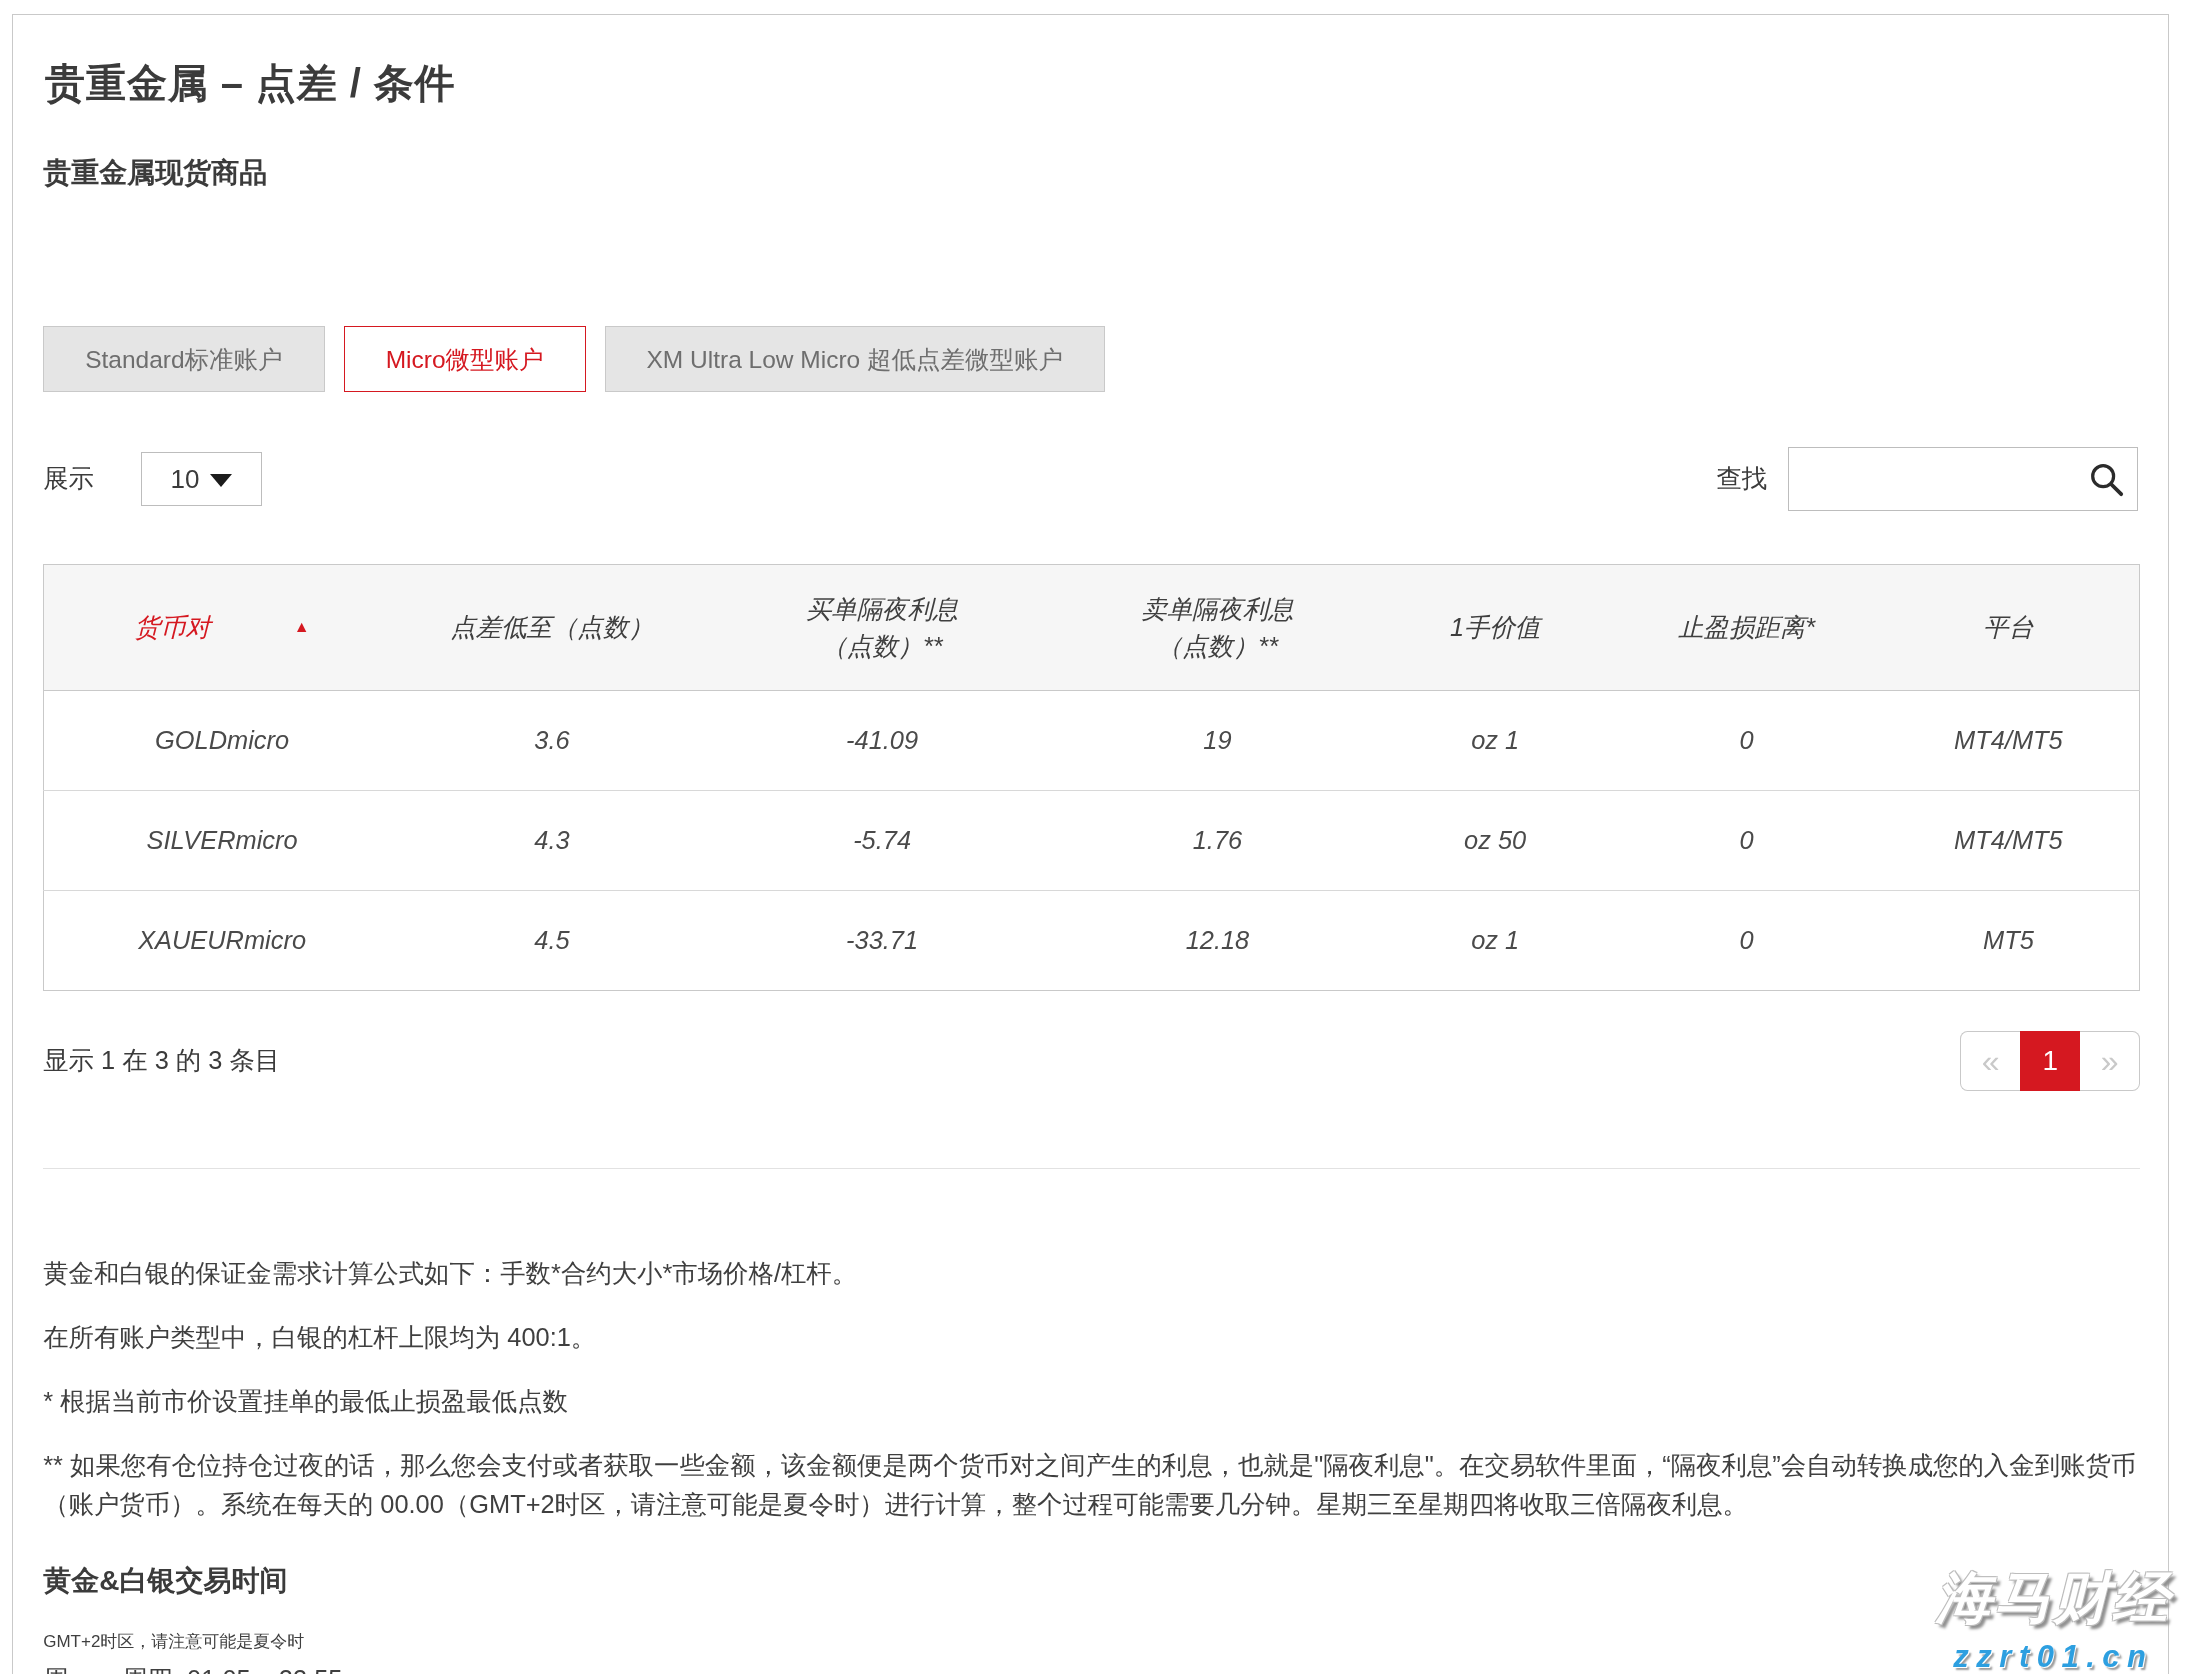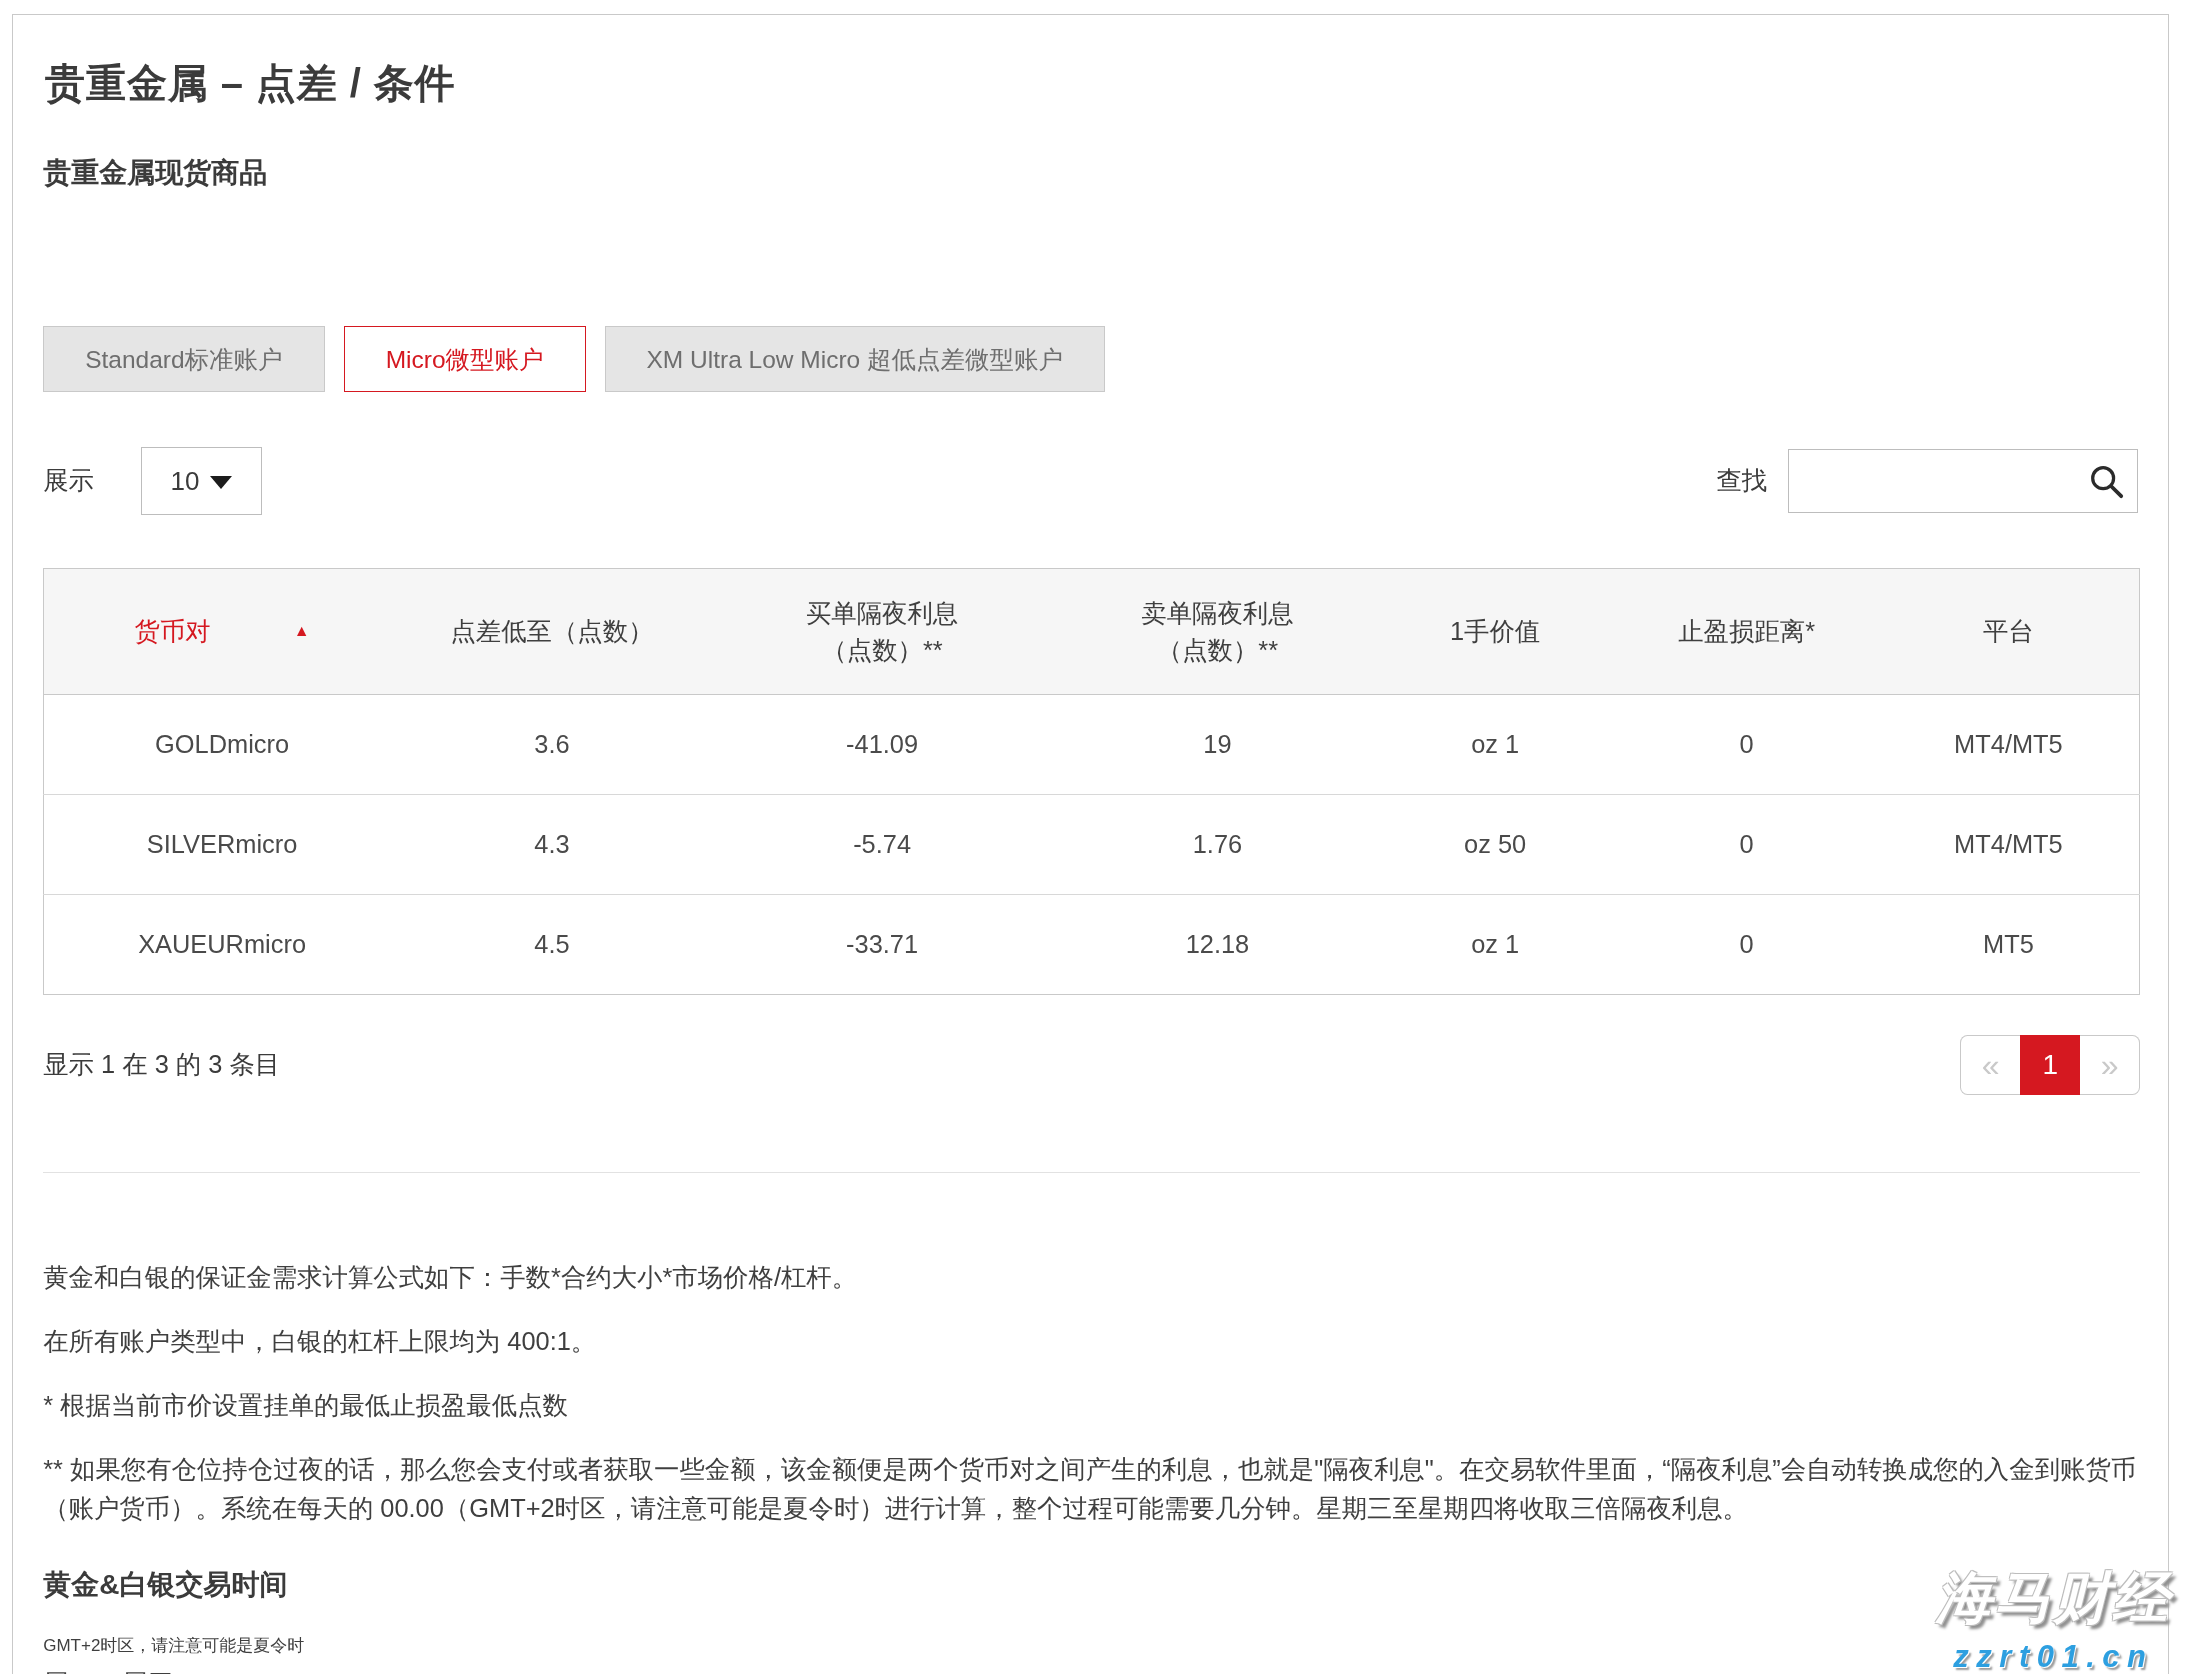--- a/index.html
+++ b/index.html
@@ -31,21 +31,21 @@
     display:flex; align-items:center; justify-content:center;
     cursor:pointer; white-space:nowrap;
   }
   .tab.active{
     background:#fff; border:1.9px solid #d51820; color:#d51820;
   }
   
   .controls{ margin-top:55px; display:flex; align-items:center; }
   .ctrl-label{ font-size:25.4px; color:#3b3b3b; }
   .page-size{
-    margin-left:47px; width:121px; height:68px;
+    margin-left:47px; width:121px; height:54px;
     border:0.9px solid #bdbdbd; background:#fff;
     display:flex; align-items:center; justify-content:center; gap:11px;
     font-size:26px; color:#3b3b3b; cursor:pointer;
   }
   .caret-down{
     width:0; height:0; border-left:11.3px solid transparent;
     border-right:11.3px solid transparent; border-top:13px solid #1c1c1c;
     margin-top:3.8px;
   }
   .search-wrap{ margin-left:auto; display:flex; align-items:center; }
@@ -54,20 +54,21 @@
   .search-box input{
     width:100%; height:100%; border:0.9px solid #bdbdbd; background:#fff;
     font-size:25.4px; padding:0 60px 0 15px; outline:none;
     font-family:"Liberation Sans","DejaVu Sans",sans-serif;
   }
   .search-icon{ position:absolute; right:13px; top:13px; width:38px; height:38px; }
   
   table.rates{
     margin-top:53px; width:2097px; border-collapse:collapse;
     border:0.9px solid #c9c9c9;
+    font-style:italic;
   }
   table.rates th{
     background:#f6f6f6; border-bottom:0.9px solid #c9c9c9;
     font-weight:normal; font-size:25.4px; color:#3f3f3f;
     height:126px; text-align:center; vertical-align:middle;
     white-space:pre-line; line-height:1.45; cursor:pointer;
   }
   table.rates td{
     height:100px; text-align:center; vertical-align:middle;
     font-size:25.4px; color:#4a4a4a; background:#fff;

